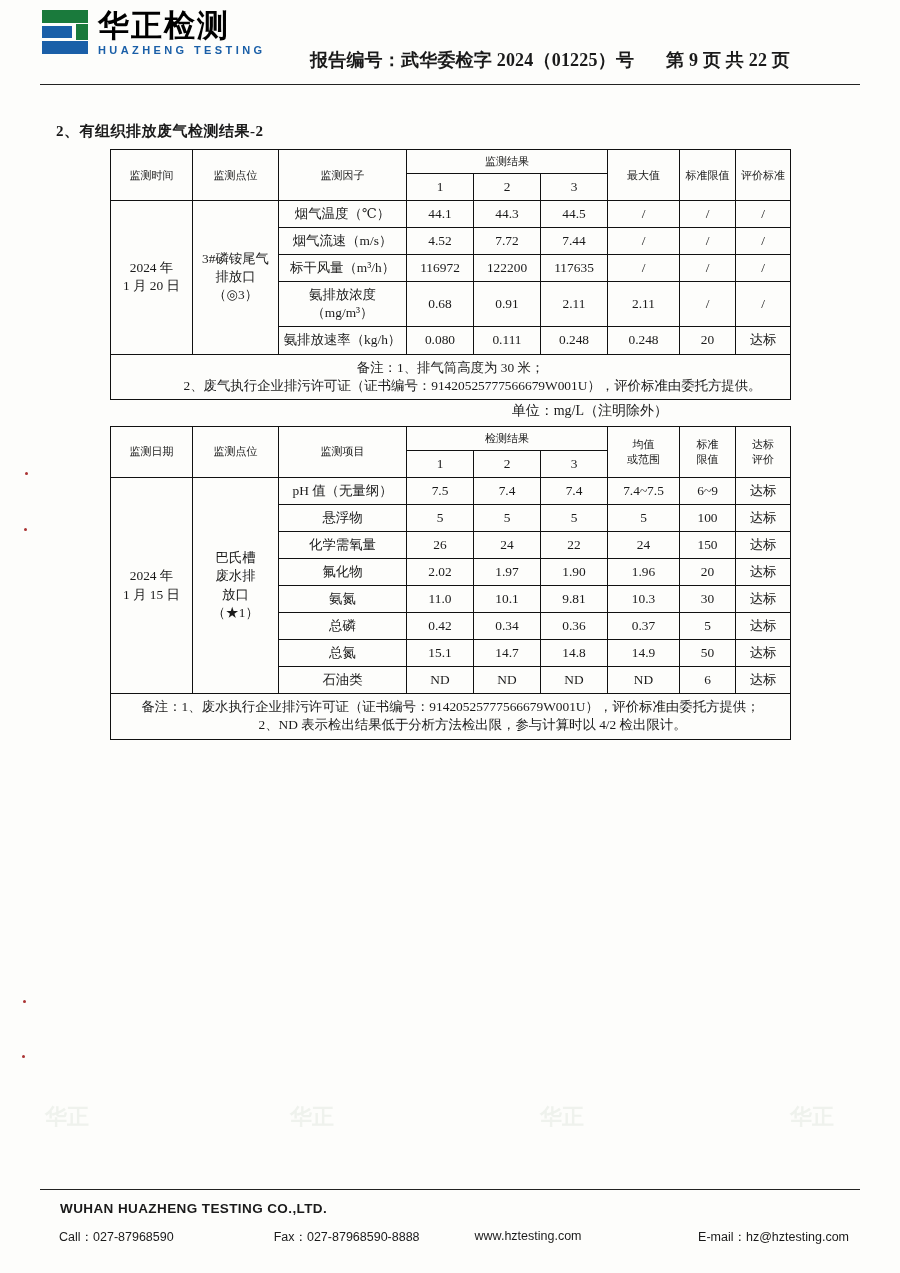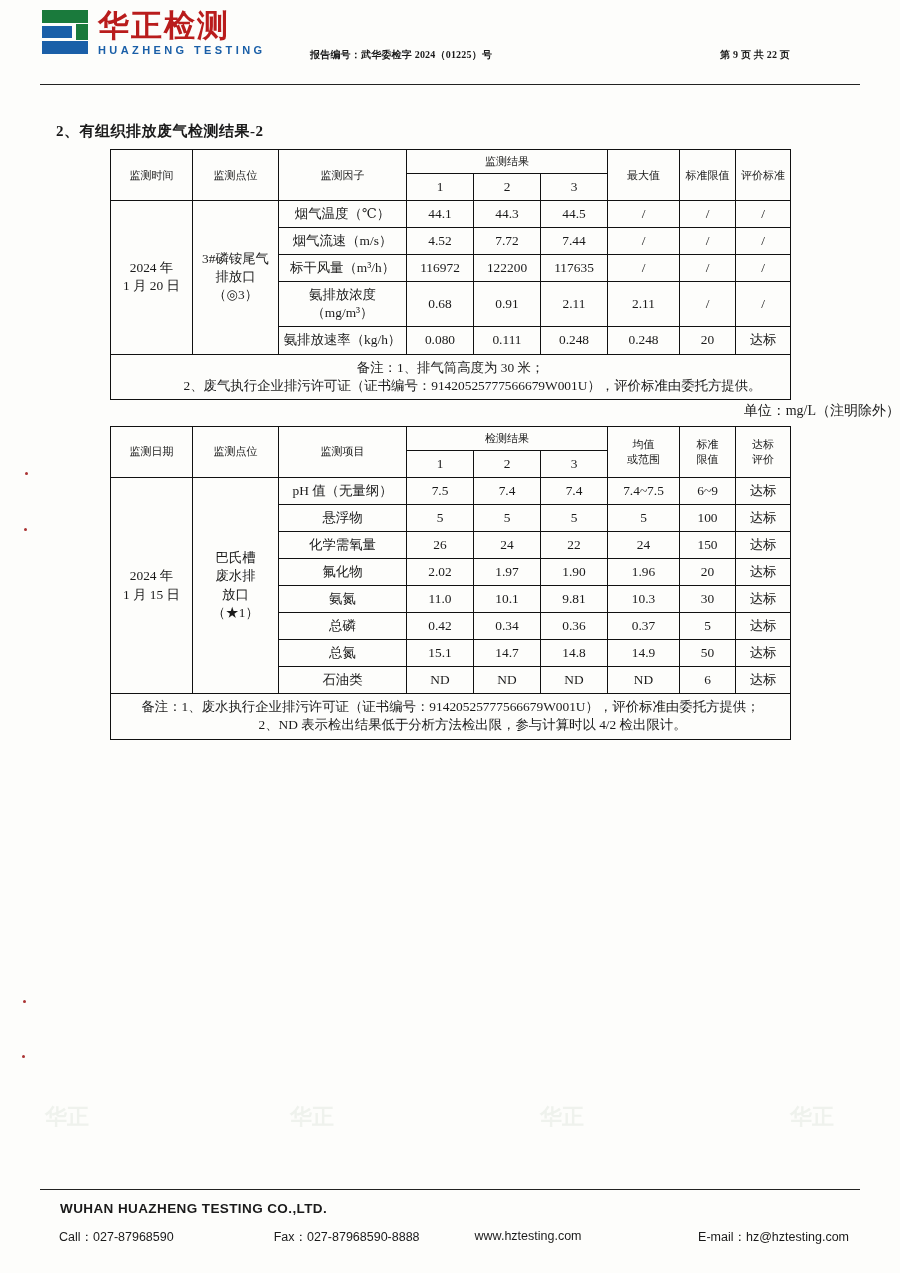--- a/index.html
+++ b/index.html
@@ -65,40 +65,40 @@
     background: #1a7a3c;
   }
   .logo-text {
     margin-left: 10px;
   }
   .logo-cn {
     font-family: "DejaVu Sans", sans-serif;
     font-weight: bold;
     font-size: 31px;
     letter-spacing: 2px;
-    color: #b91c1c;
+    color: #000000;
     line-height: 34px;
   }
   .logo-en {
     font-family: "Liberation Sans", sans-serif;
     font-weight: bold;
     font-size: 11px;
     letter-spacing: 3.4px;
     color: #1a5fa8;
     margin-top: 2px;
   }
 
   .report-line {
     position: absolute;
     left: 310px;
     top: 48px;
     width: 480px;
     display: flex;
     justify-content: space-between;
-    font-size: 10px;
+    font-size: 18px;
     font-weight: bold;
   }
   .report-line .rl-left { letter-spacing: 0.2px; }
   .report-line .rl-right { letter-spacing: 0.2px; }
 
   .hr-top {
     position: absolute;
     left: 40px;
     top: 84px;
     width: 820px;
@@ -114,20 +114,21 @@
     font-size: 15px;
     font-weight: bold;
     margin: 14px 0 8px 56px;
     letter-spacing: 0.5px;
     font-family: Liberation Serif, serif;
   }
   .unit-line {
     font-size: 14px;
     margin: 2px 0 6px 0;
     text-align: right;
+    padding-right: 232px;
   }
 
   table.rpt {
     border-collapse: collapse;
     margin-left: 110px;
     width: 680px;
     table-layout: fixed;
   }
   table.rpt td, table.rpt th {
     border: 1px solid #111;

